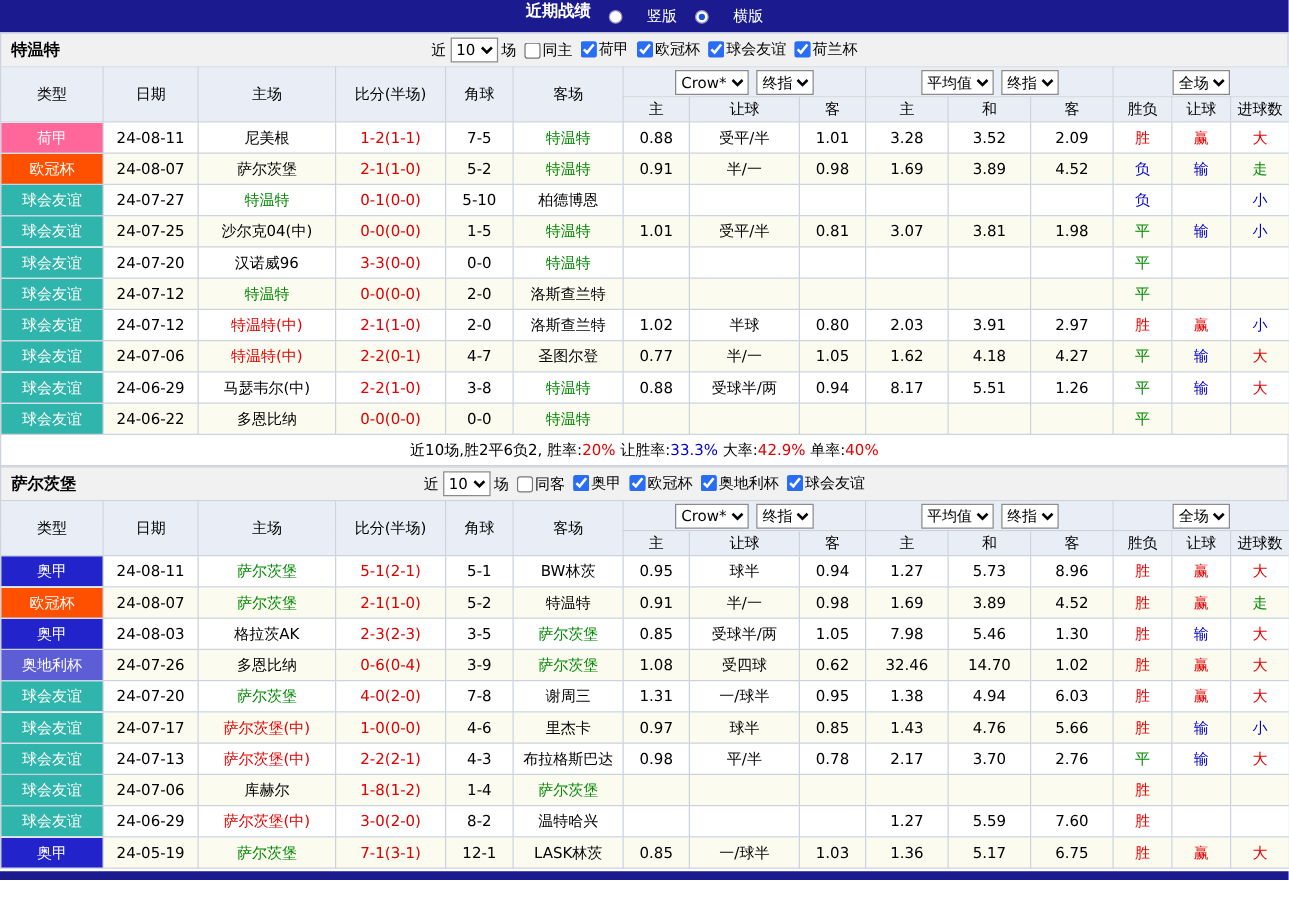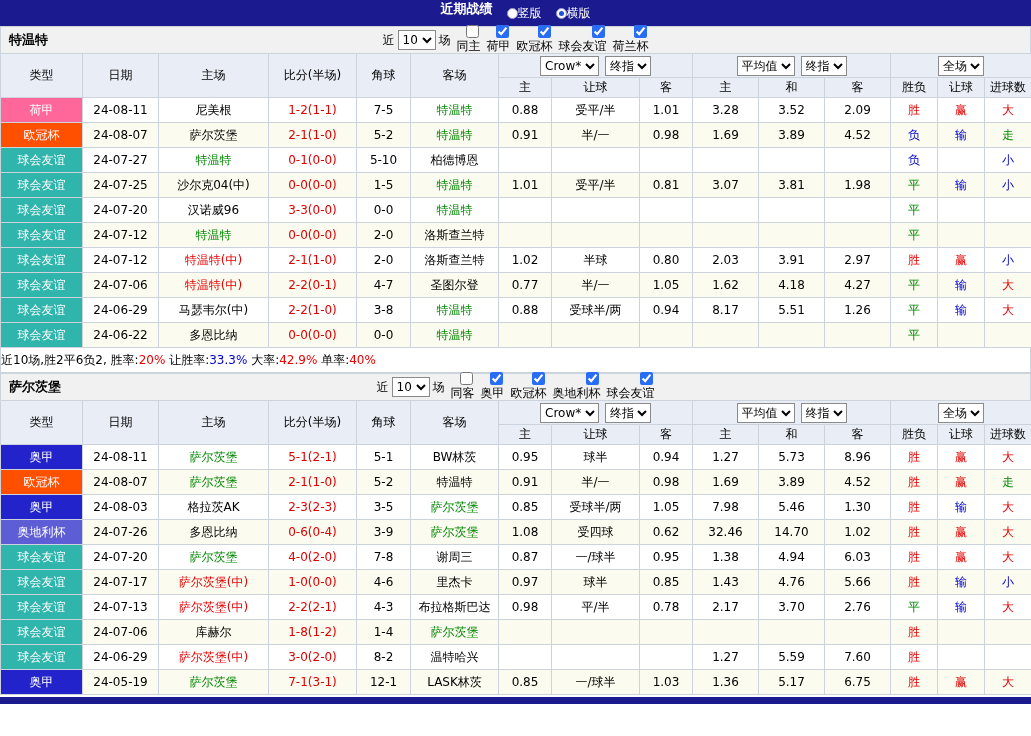--- a/index.html
+++ b/index.html
@@ -14,21 +14,21 @@
   
   .topbar {
     height: 26px;
     background: #1b1b8f;
     color: #fff;
     display: flex;
     justify-content: center;
     gap: 14px;
   }
   .topbar .title { font-weight: bold; font-size: 13px; }
-  .radio { display: inline-flex; align-items: center; gap: 0; cursor: pointer; }
+  .radio { display: inline-flex; align-items: center; gap: 20px; cursor: pointer; }
   .rb {
     width: 11px; height: 11px; border-radius: 50%;
     background: #fff; border: 1px solid #9a9ac8;
     display: inline-flex; align-items: center; justify-content: center;
   }
   .rb.checked::after {
     content: ""; width: 5px; height: 5px; border-radius: 50%;
     background: #1c53d8; display: block;
   }
   
@@ -39,21 +39,21 @@
     border-bottom: none;
     position: relative;
     display: flex;
     align-items: center;
   }
   .team-name { font-weight: bold; font-size: 13px; margin-left: 8px; }
   .filters {
     position: absolute; left: 50%; transform: translateX(-50%);
     display: flex; align-items: center; white-space: nowrap;
   }
-  .filters label { display: inline-flex; align-items: flex-end; margin-left: 6px; cursor: pointer; flex-direction: column; }
+  .filters label { display: inline-flex; align-items: center; margin-left: 6px; cursor: pointer; }
   .filters input[type=checkbox] { width: 13px; height: 13px; margin: 0 2px 0 0; accent-color: #2a6df5; }
   select {
     font-family: "DejaVu Sans", sans-serif;
     font-size: 12px; height: 20px;
     border: 1px solid #8a8a8a; background: #fff;
     margin: 0 3px; vertical-align: middle;
   }
   
   table {
     width: 1031px;
@@ -76,21 +76,21 @@
   td.badge { color: #fff; }
   .c-r { color: #e60000; }
   .c-b { color: #0000cc; }
   .c-g { color: #008800; }
   .c-k { color: #000000; }
   .c-score { color: #e00000; }
   
   .summary {
     height: 25px; line-height: 24px;
     border: 1px solid #ccd3dd; border-top: none;
-    text-align: left;
+    text-align: center;
   }
   .bottombar { height: 7px; background: #1b1b8f; margin-top: 2px; }
 </style>
 </head>
 <body>
 
 <div class="topbar">
   <span class="title">近期战绩</span>
   <span class="radio">
     <span class="rb"></span>
@@ -495,21 +495,21 @@
           <td class="c-r">赢</td>
           <td class="c-r">大</td>
         </tr>
         <tr>
           <td class="badge" style="background: rgb(47, 181, 171);">球会友谊</td>
           <td class="c-k">24-07-20</td>
           <td class="c-g">萨尔茨堡</td>
           <td class="c-score">4-0(2-0)</td>
           <td class="c-k">7-8</td>
           <td class="c-k">谢周三</td>
-          <td class="c-k">0.87</td>
+          <td class="c-k">1.31</td>
           <td class="c-k">一/球半</td>
           <td class="c-k">0.95</td>
           <td class="c-k">1.38</td>
           <td class="c-k">4.94</td>
           <td class="c-k">6.03</td>
           <td class="c-r">胜</td>
           <td class="c-r">赢</td>
           <td class="c-r">大</td>
         </tr>
         <tr class="alt">

